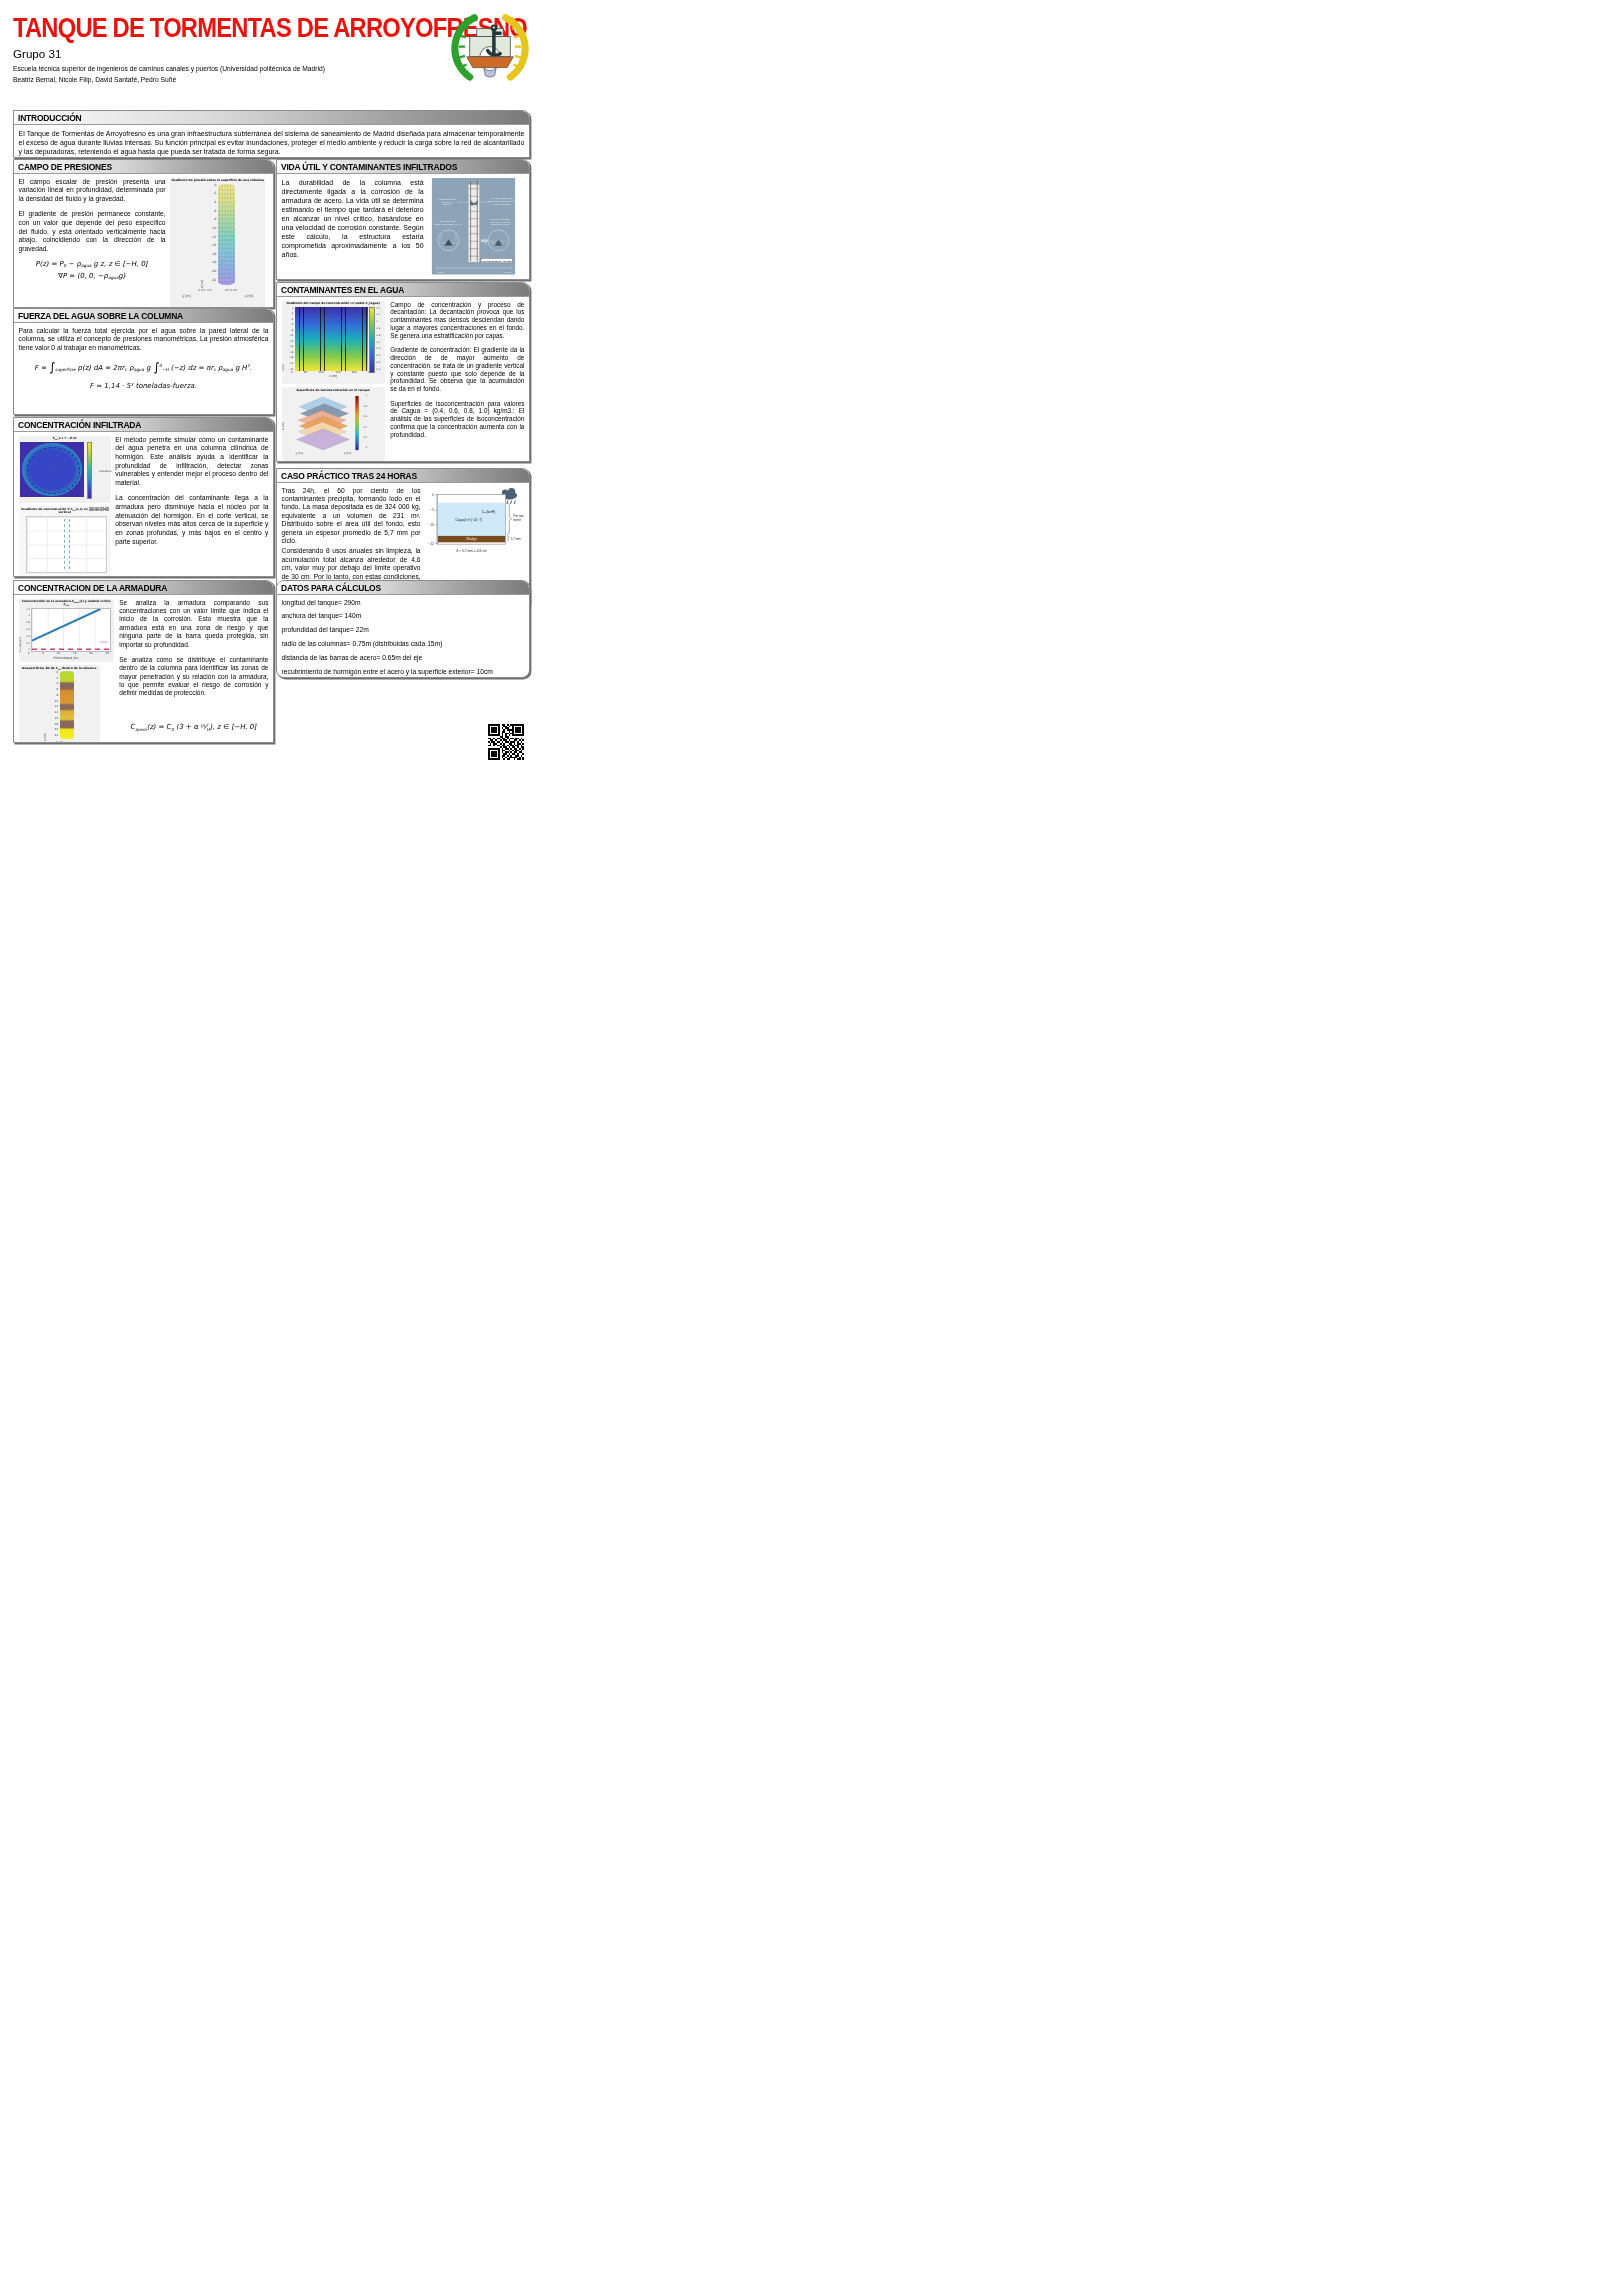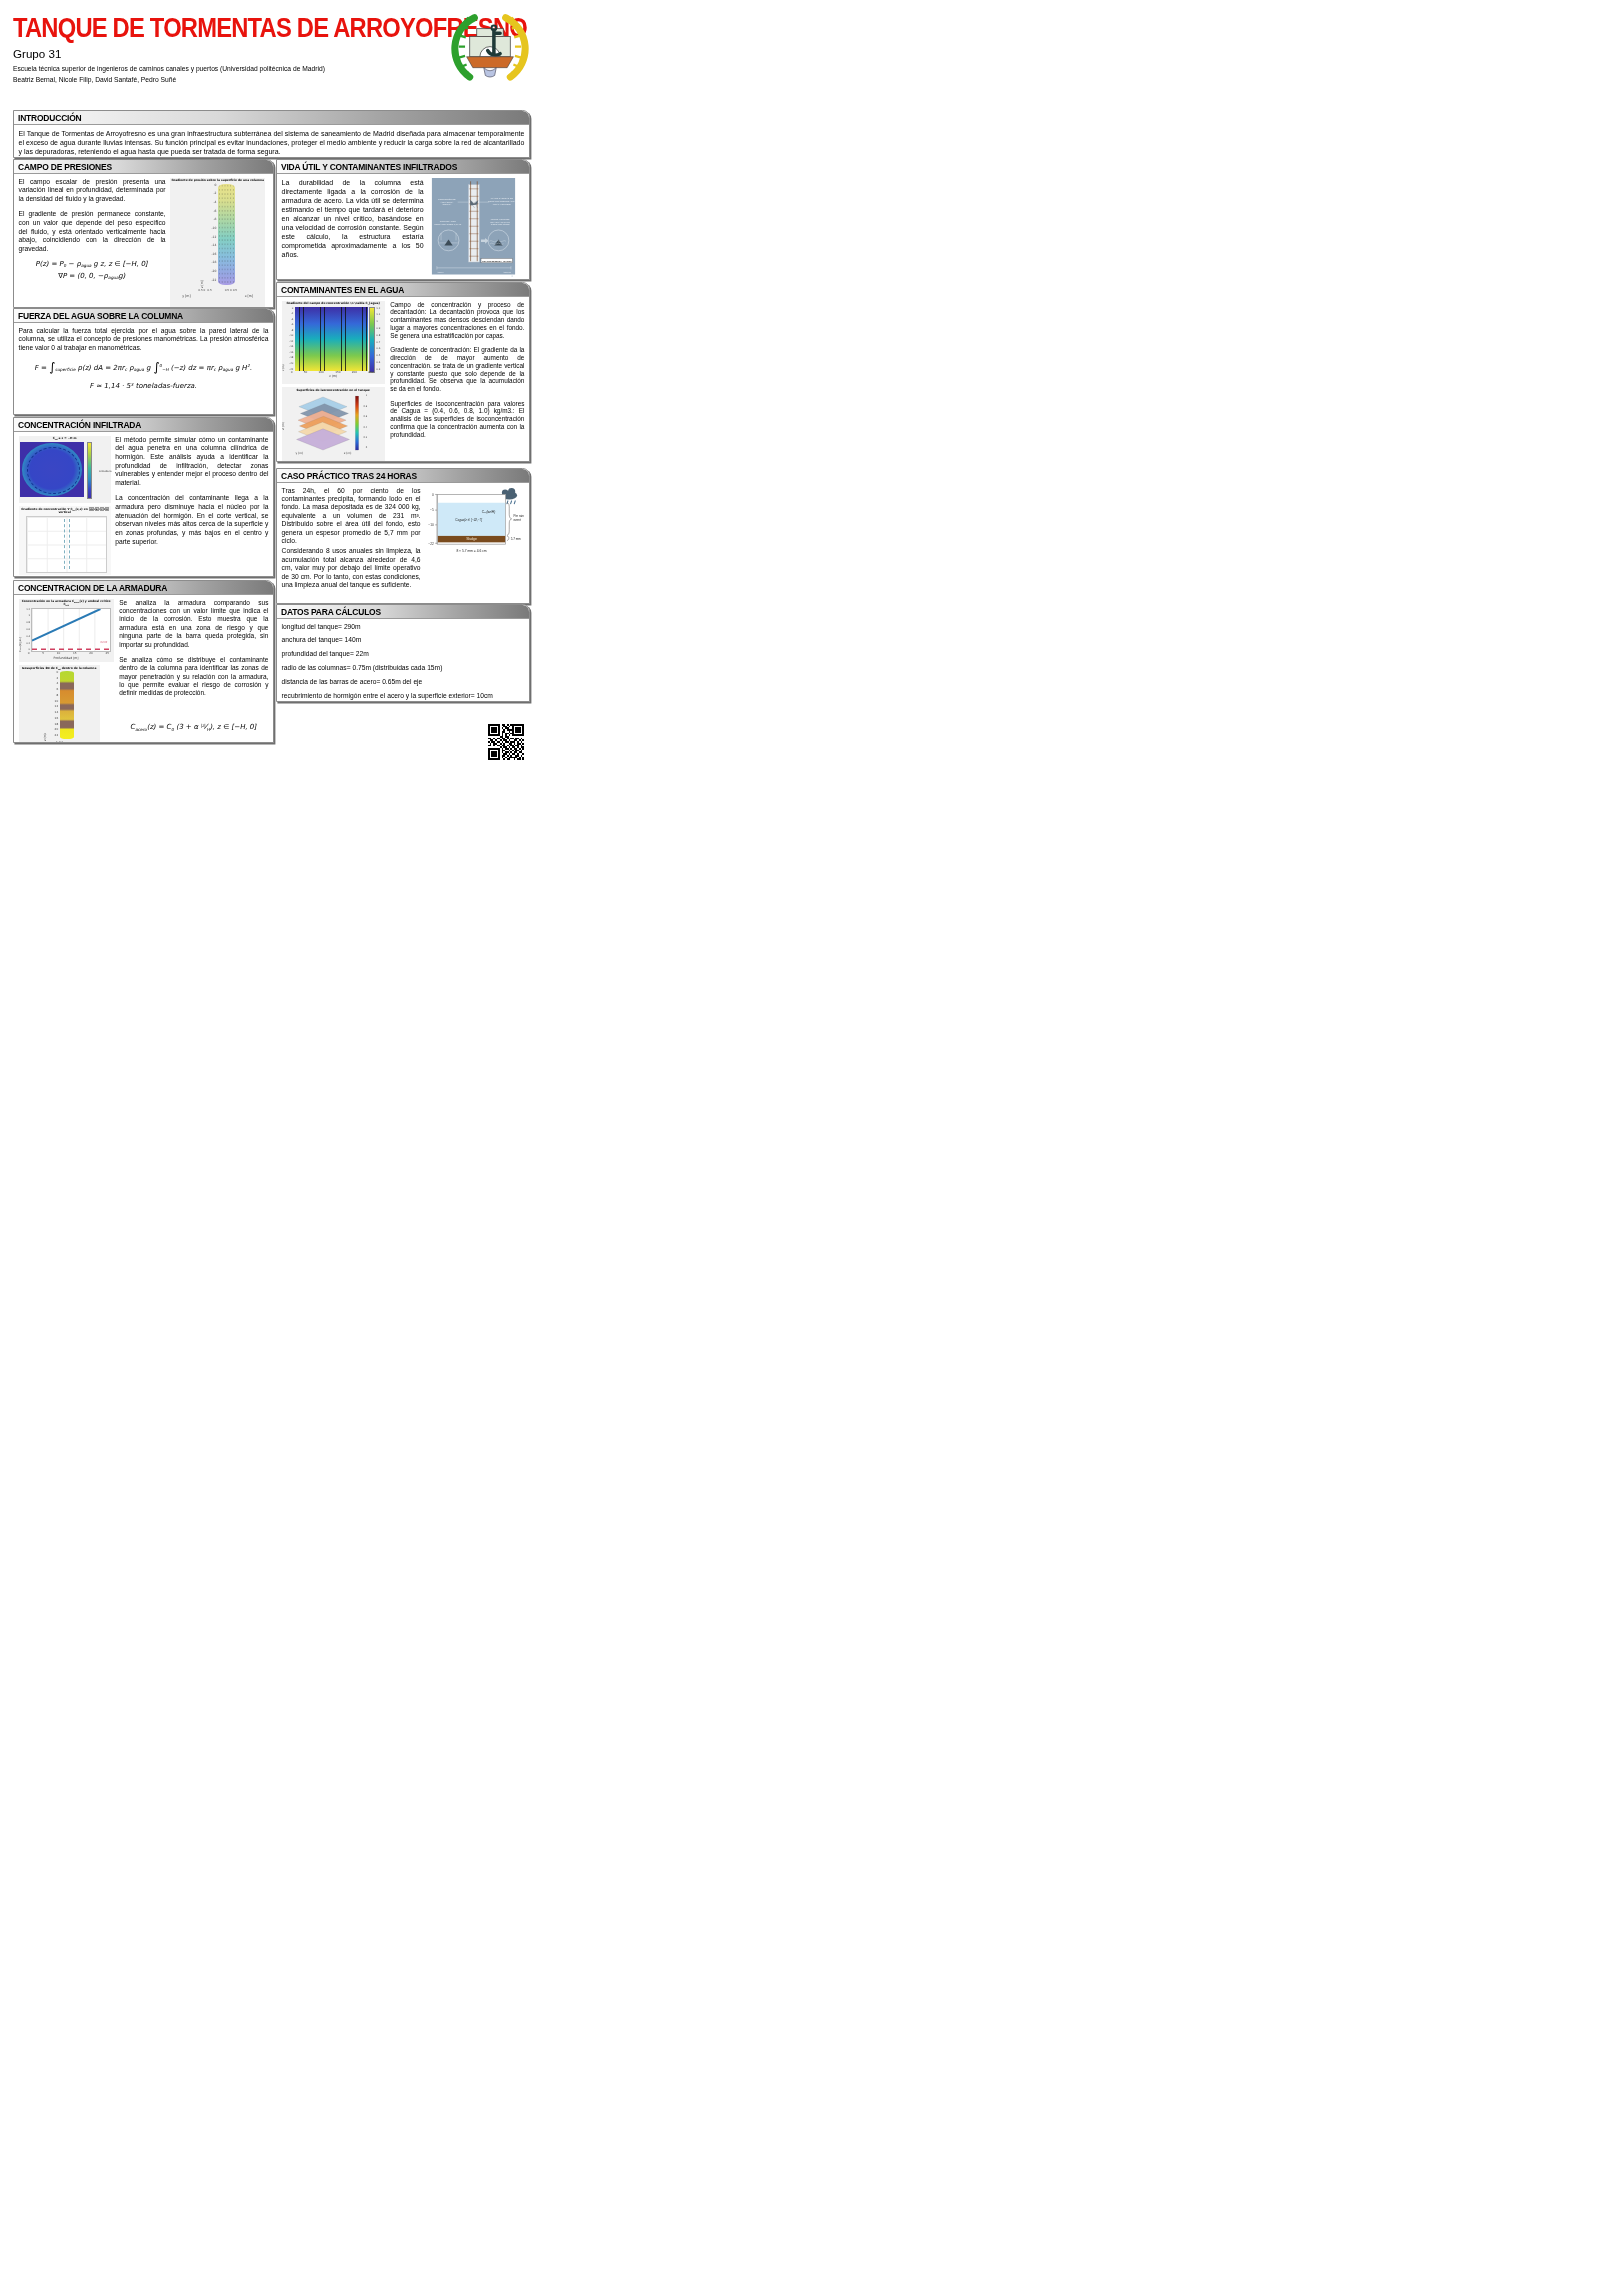--- a/index.html
+++ b/index.html
@@ -490,21 +490,21 @@
         <path d="M178,32 c5,1 5,6 5,12 v14 c0,5 2,8 5,9 c-3,1 -5,4 -5,9 v14 c0,6 0,11 -5,13" fill="none" stroke="#444" stroke-width="1"></path>
         <text x="192" y="64" font-size="6.6" fill="#222">Per rain</text>
         <text x="192" y="72" font-size="6.6" fill="#222">event</text>
         <path d="M178,104 c4,1 4,3 4,5 c0,2 0,4 -4,5" fill="none" stroke="#444" stroke-width="1"></path>
         <text x="186" y="113" font-size="6.6" fill="#222">5.7 mm</text>
         <text x="101" y="138" font-size="7.2" fill="#222" text-anchor="middle">8 × 5.7 mm = 4.6 cm</text>
       </svg>
     </div>
   </div>
 
-  <div class="box" style="left:276px;top:604px;width:252px;height:96px;">
+  <div class="box" style="left:276px;top:580px;width:252px;height:96px;border-radius:8px;">
     <div class="box-header">
         <span>DATOS PARA CÁLCULOS</span>
       </div>
     <div class="box-body" style="text-align:left;">
         <div class="datos-item">longitud del tanque= 290m</div>
         <div class="datos-item">anchura del tanque= 140m</div>
         <div class="datos-item">profundidad del tanque= 22m</div>
         <div class="datos-item">radio de las columnas= 0.75m (distribuidas cada 15m)</div>
         <div class="datos-item">distancia de las barras de acero= 0.65m del eje</div>
         <div class="datos-item">recubrimiento de hormigón entre el acero y la superficie exterior= 10cm</div>

